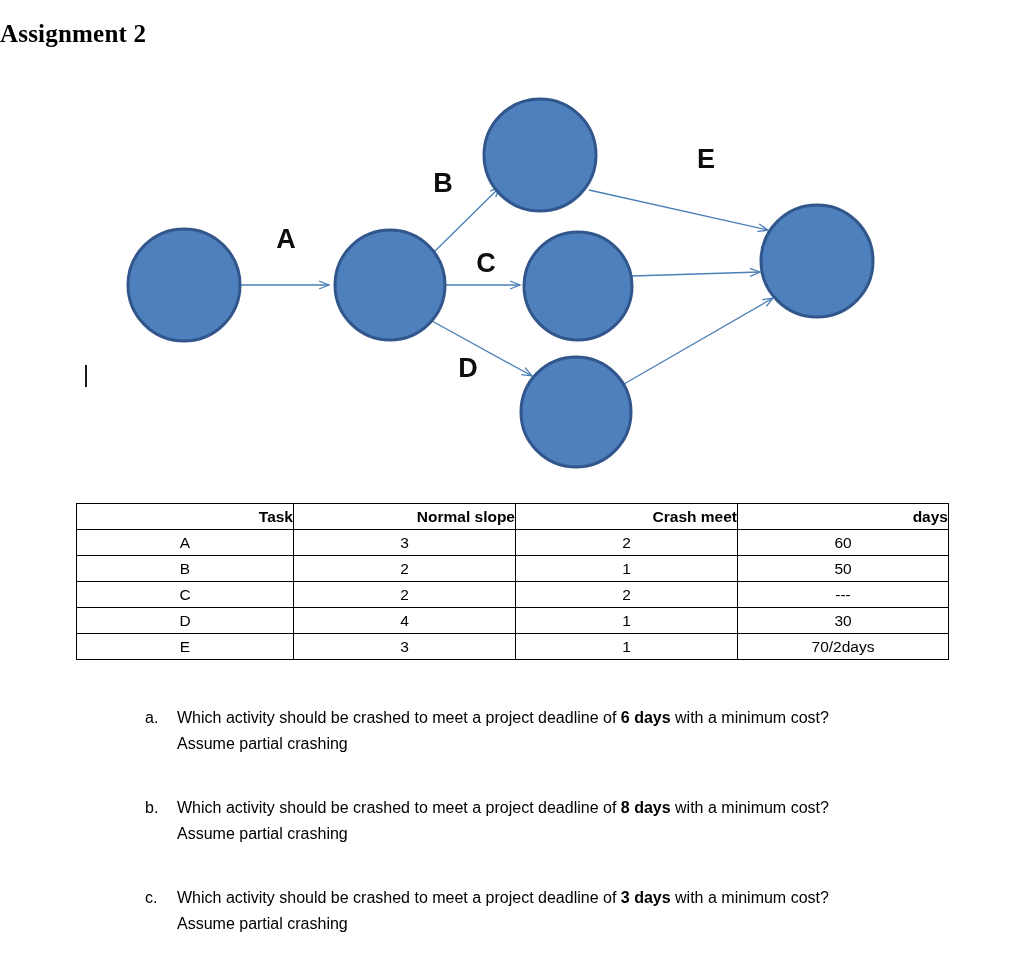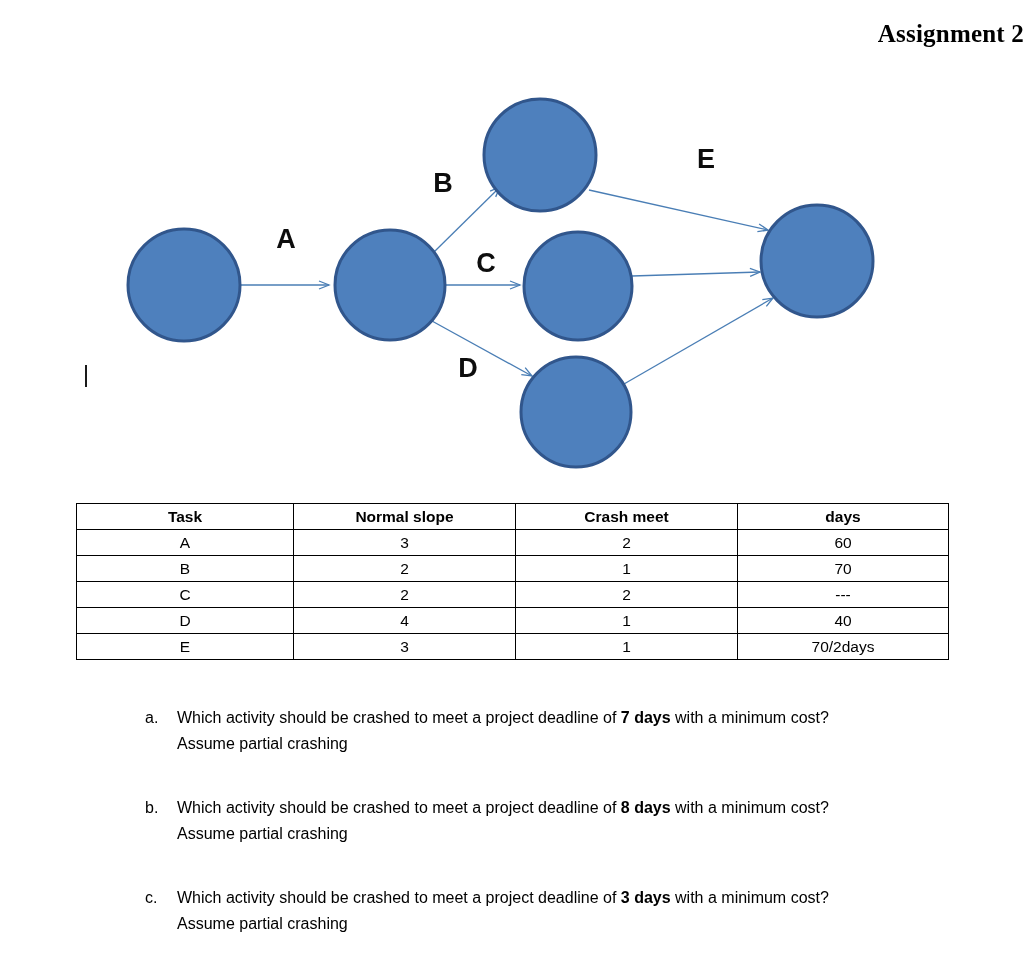--- a/index.html
+++ b/index.html
@@ -16,21 +16,21 @@
     font-family: "Liberation Sans", sans-serif;
     color: #000000;
   }
 
   
   #doc-title {
     position: absolute;
     top: 20px;
     left: 0;
     width: 1024px;
-    text-align: right;
+    text-align: left;
     font-family: "Liberation Serif", serif;
     font-weight: bold;
     font-size: 25px;
     letter-spacing: .2px;
     color: #000;
   }
 
   
   #diagram-wrap {
     position: absolute;
@@ -70,21 +70,21 @@
   }
   #crash-table th,
   #crash-table td {
     border: 1.4px solid #000;
     text-align: center;
     height: 25px;
     line-height: 25px;
     padding: 0;
     font-weight: normal;
   }
-  #crash-table thead th { font-weight: bold; }
+  #crash-table thead th { font-weight: bold; text-align: right; }
   #crash-table col.c-task   { width: 217px; }
   #crash-table col.c-normal { width: 222px; }
   #crash-table col.c-crash  { width: 222px; }
   #crash-table col.c-slope  { width: 211px; }
 
   
   #questions {
     position: absolute;
     left: 145px;
     top: 705px;
@@ -169,49 +169,49 @@
     <tr>
       <td>A</td>
       <td>3</td>
       <td>2</td>
       <td>60</td>
     </tr>
     <tr>
       <td>B</td>
       <td>2</td>
       <td>1</td>
-      <td>70</td>
+      <td>50</td>
     </tr>
     <tr>
       <td>C</td>
       <td>2</td>
       <td>2</td>
       <td>---</td>
     </tr>
     <tr>
       <td>D</td>
       <td>4</td>
       <td>1</td>
-      <td>40</td>
+      <td>30</td>
     </tr>
     <tr>
       <td>E</td>
       <td>3</td>
       <td>1</td>
       <td>70/2days</td>
     </tr>
   </tbody>
 </table>
 
 <div id="questions">
 
   <div class="q-item">
     <span class="q-marker">a.</span>
     <span class="q-body">
-      <span>Which activity should be crashed to meet a project deadline of </span><span class="q-strong">7 days</span><span> with a minimum cost?</span>
+      <span>Which activity should be crashed to meet a project deadline of </span><span class="q-strong">6 days</span><span> with a minimum cost?</span>
       <span class="q-line2">Assume partial crashing</span>
     </span>
   </div>
 
   <div class="q-item">
     <span class="q-marker">b.</span>
     <span class="q-body">
       <span>Which activity should be crashed to meet a project deadline of </span><span class="q-strong">8 days</span><span> with a minimum cost?</span>
       <span class="q-line2">Assume partial crashing</span>
     </span>

